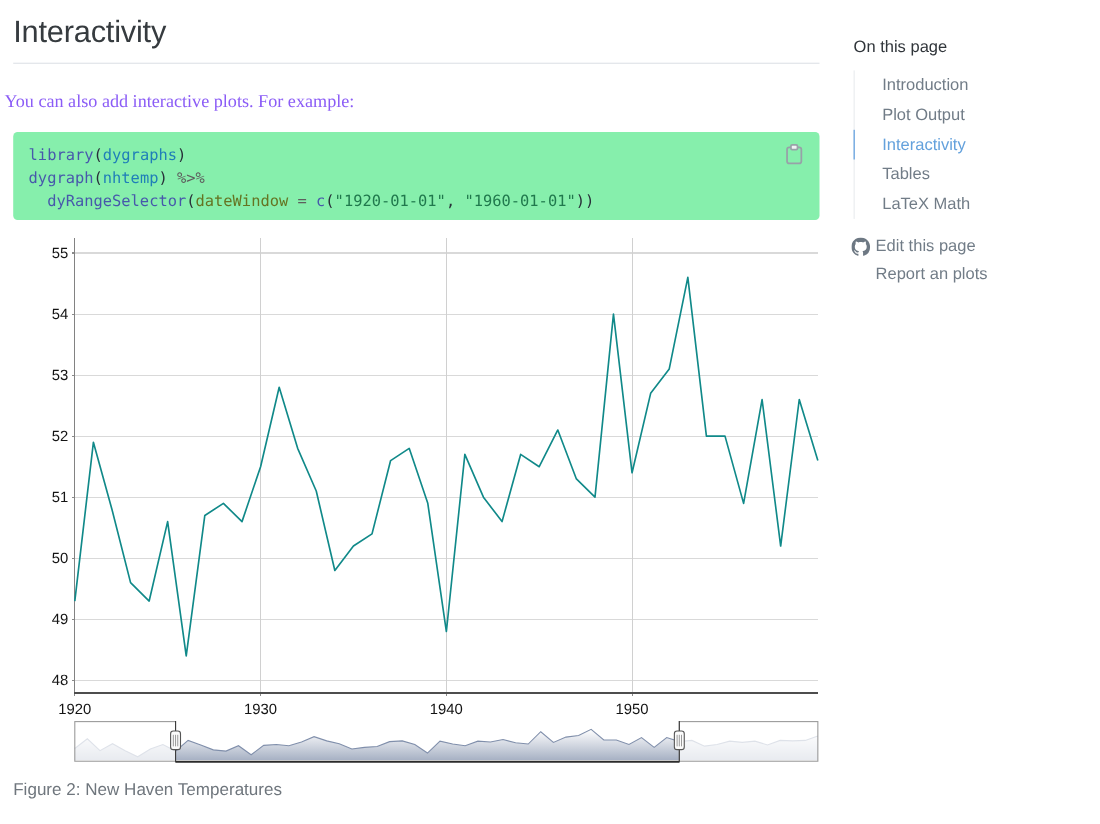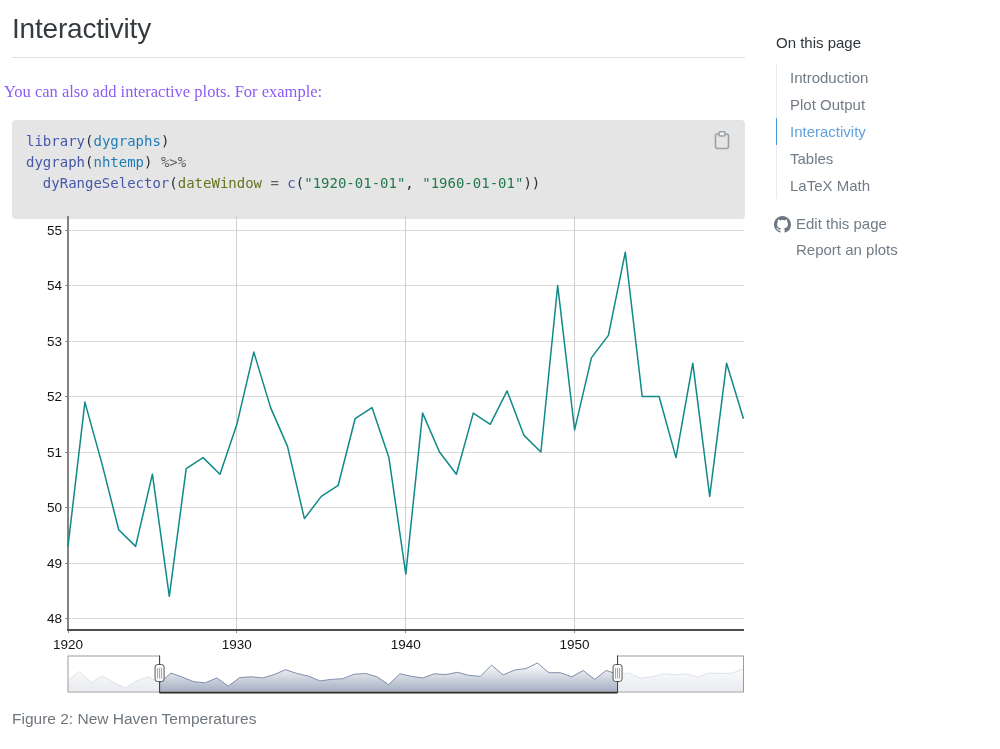--- a/index.html
+++ b/index.html
@@ -6,43 +6,43 @@
   html,body { background:#fff; }
   body { font-family:"Liberation Sans","DejaVu Sans",sans-serif; color:#373a3c; }
   .canvas { position:relative; width:1000px; height:749px; background:#fff; overflow:hidden; }
 
   .page-title { position:absolute; left:12px; top:13px; font-size:28px; font-weight:500;
                 color:#363b3f; letter-spacing:-0.2px; }
   .title-rule { position:absolute; left:12px; top:57px; width:733px; height:0;
                 border-top:1px solid #dee2e6; }
   .intro-text { position:absolute; left:4px; top:82px; font-size:16.5px; color:#8b5cf6;font-family:Liberation Serif, serif; }
 
-  .code-block { position:absolute; left:12px; top:120px; width:733px; height:99px;
-                background:#e5e5e5; border-radius:4px; }
+  .code-block { position:absolute; left:12px; top:120px; width:733px; height:80px;
+                background:#86efac; border-radius:4px; }
   .code-pre { padding:11px 14px; font-family:"DejaVu Sans Mono","Liberation Mono",monospace;
               font-size:14px; line-height:21px; white-space:pre; color:#283039; }
   .tok-fu { color:#4758AB; }
   .tok-lk { color:#1f7eb8; }
   .tok-st { color:#20794D; }
   .tok-at { color:#657422;text-align:center; }
   .tok-op { color:#5E5E5E; }
   .tok-pl { color:#283039; }
   .copy-btn { position:absolute; top:9px; right:12px; width:22px; height:22px; border:none;
               background:transparent; cursor:pointer; padding:0; }
 
   .chart-svg { position:absolute; left:0; top:209px; }
   svg text { font-family:"Liberation Sans","DejaVu Sans",sans-serif; }
 
   .fig-caption { position:absolute; left:12px; top:710px; font-size:15.5px; color:#6f767d; }
 
   .toc { position:absolute; left:776px; top:34px; width:210px; }
   .toc-heading { font-size:15px; font-weight:500; color:#30353a; margin-bottom:13px; }
   .toc-list { border-left:1px solid #e8ebee; }
   .toc-item { display:block; line-height:27px; font-size:15px; color:#717c87;
-              padding-left:13px; margin-left:-1px; border-left:1px solid transparent;
+              padding-left:25px; margin-left:-1px; border-left:1px solid transparent;
               cursor:pointer; text-decoration:none; }
   .toc-item.active { color:#64a1dc; border-left-color:#4f95dc; }
 
   .tools { position:absolute; left:774px; top:211px; }
   .tool-row { display:flex; align-items:center; gap:5px; font-size:15px; color:#717c87;
               line-height:26px; cursor:pointer; }
   .tool-row .spacer { width:17px; height:17px; flex:0 0 17px; }
 </style>
 </head>
 <body>

